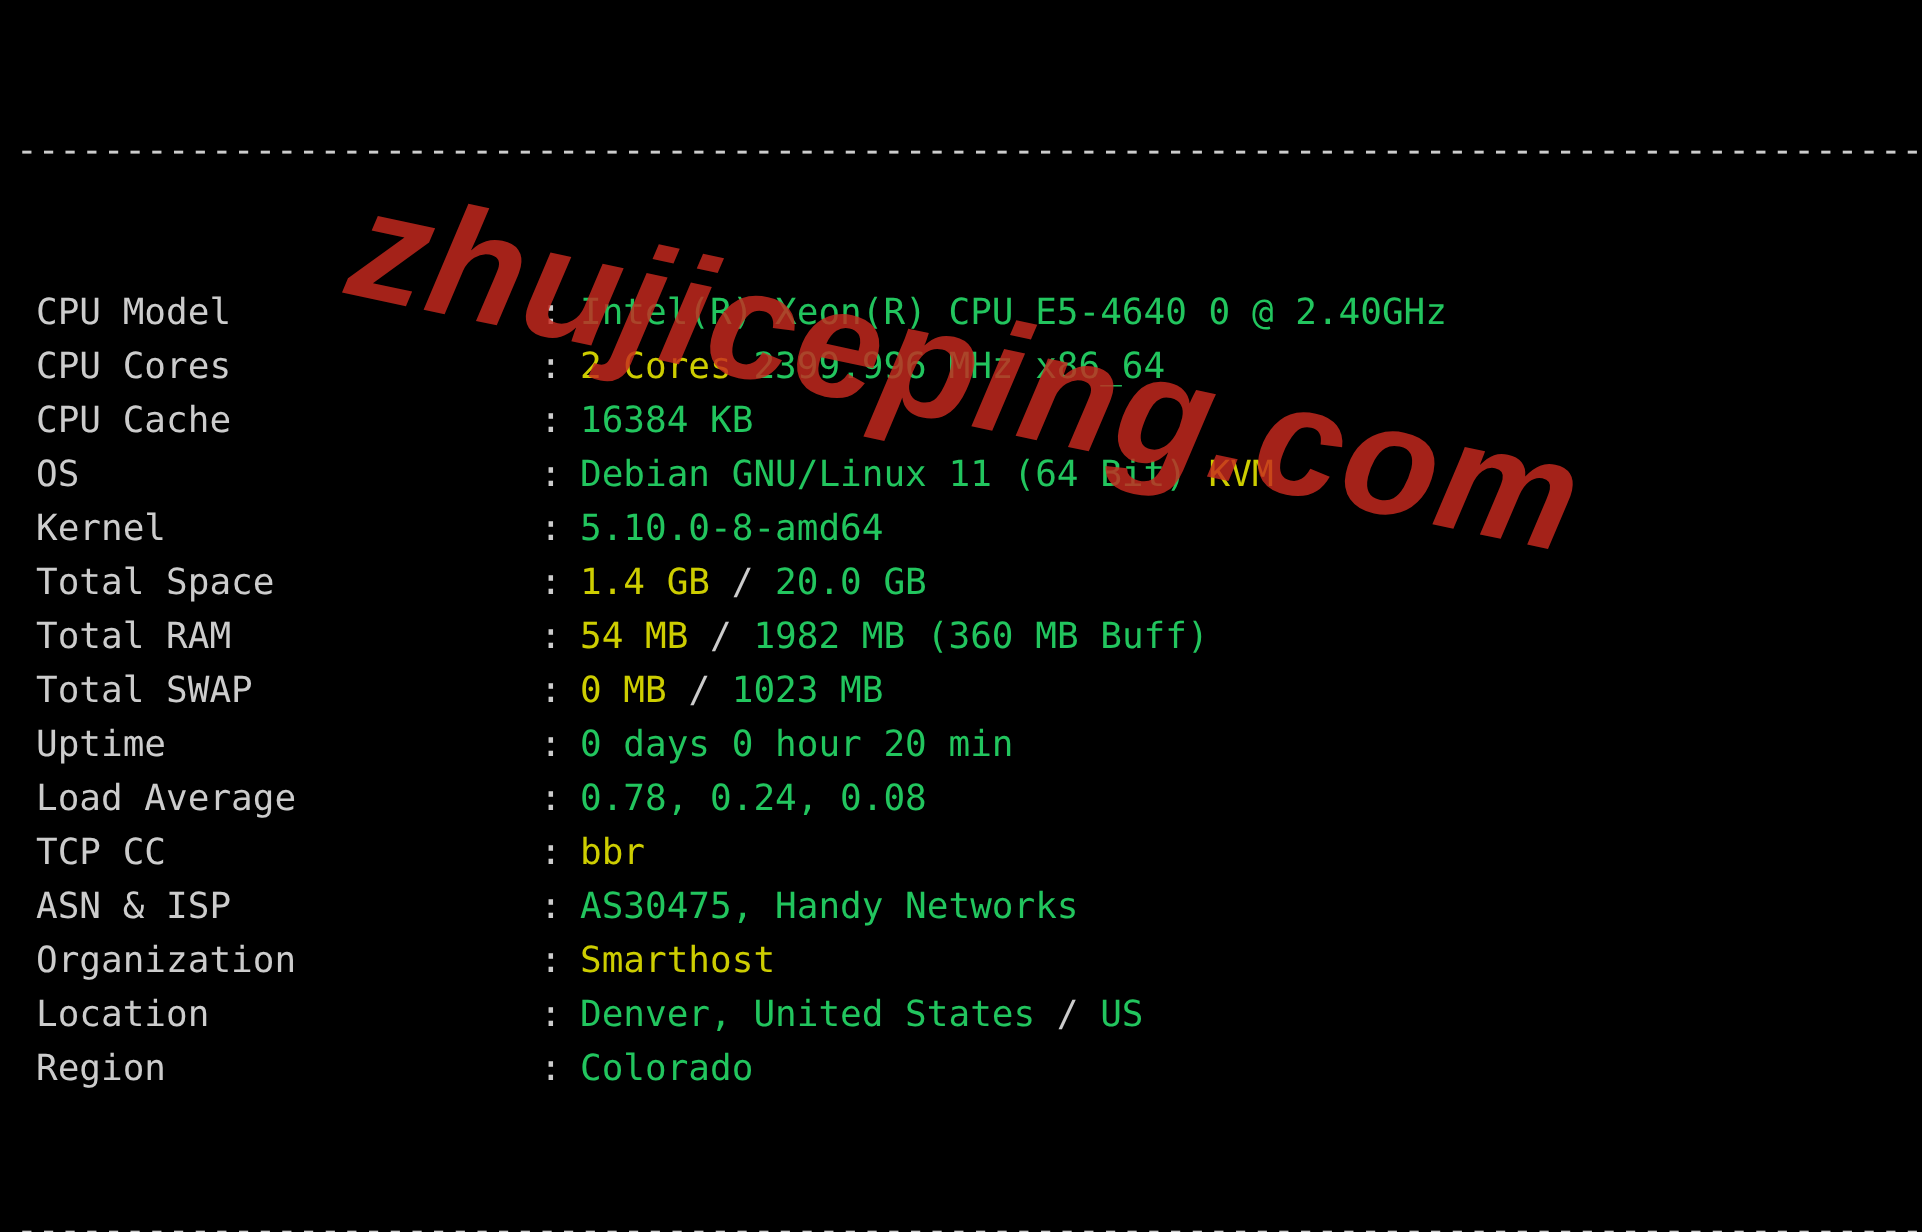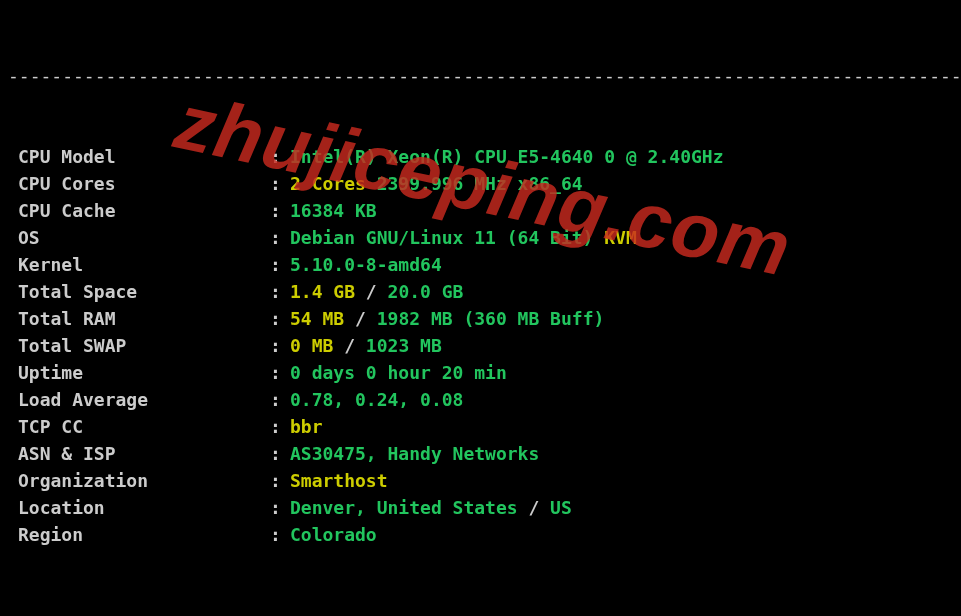--- a/index.html
+++ b/index.html
@@ -17,21 +17,20 @@
     font-family: "Consolas", "Menlo", "DejaVu Sans Mono", monospace;
     font-size: 18px;
     line-height: 27px;
     padding: 8px 0 0 0;
     white-space: pre;
   }
   .row {
     display: flex;
     height: 27px;
     align-items: flex-start;
-    font-weight: bold;
   }
   .label {
     color: #cccccc;
     padding-left: 18px;
     width: 252px;
     flex: 0 0 252px;
   }
   .colon {
     color: #cccccc;
     width: 20px;

